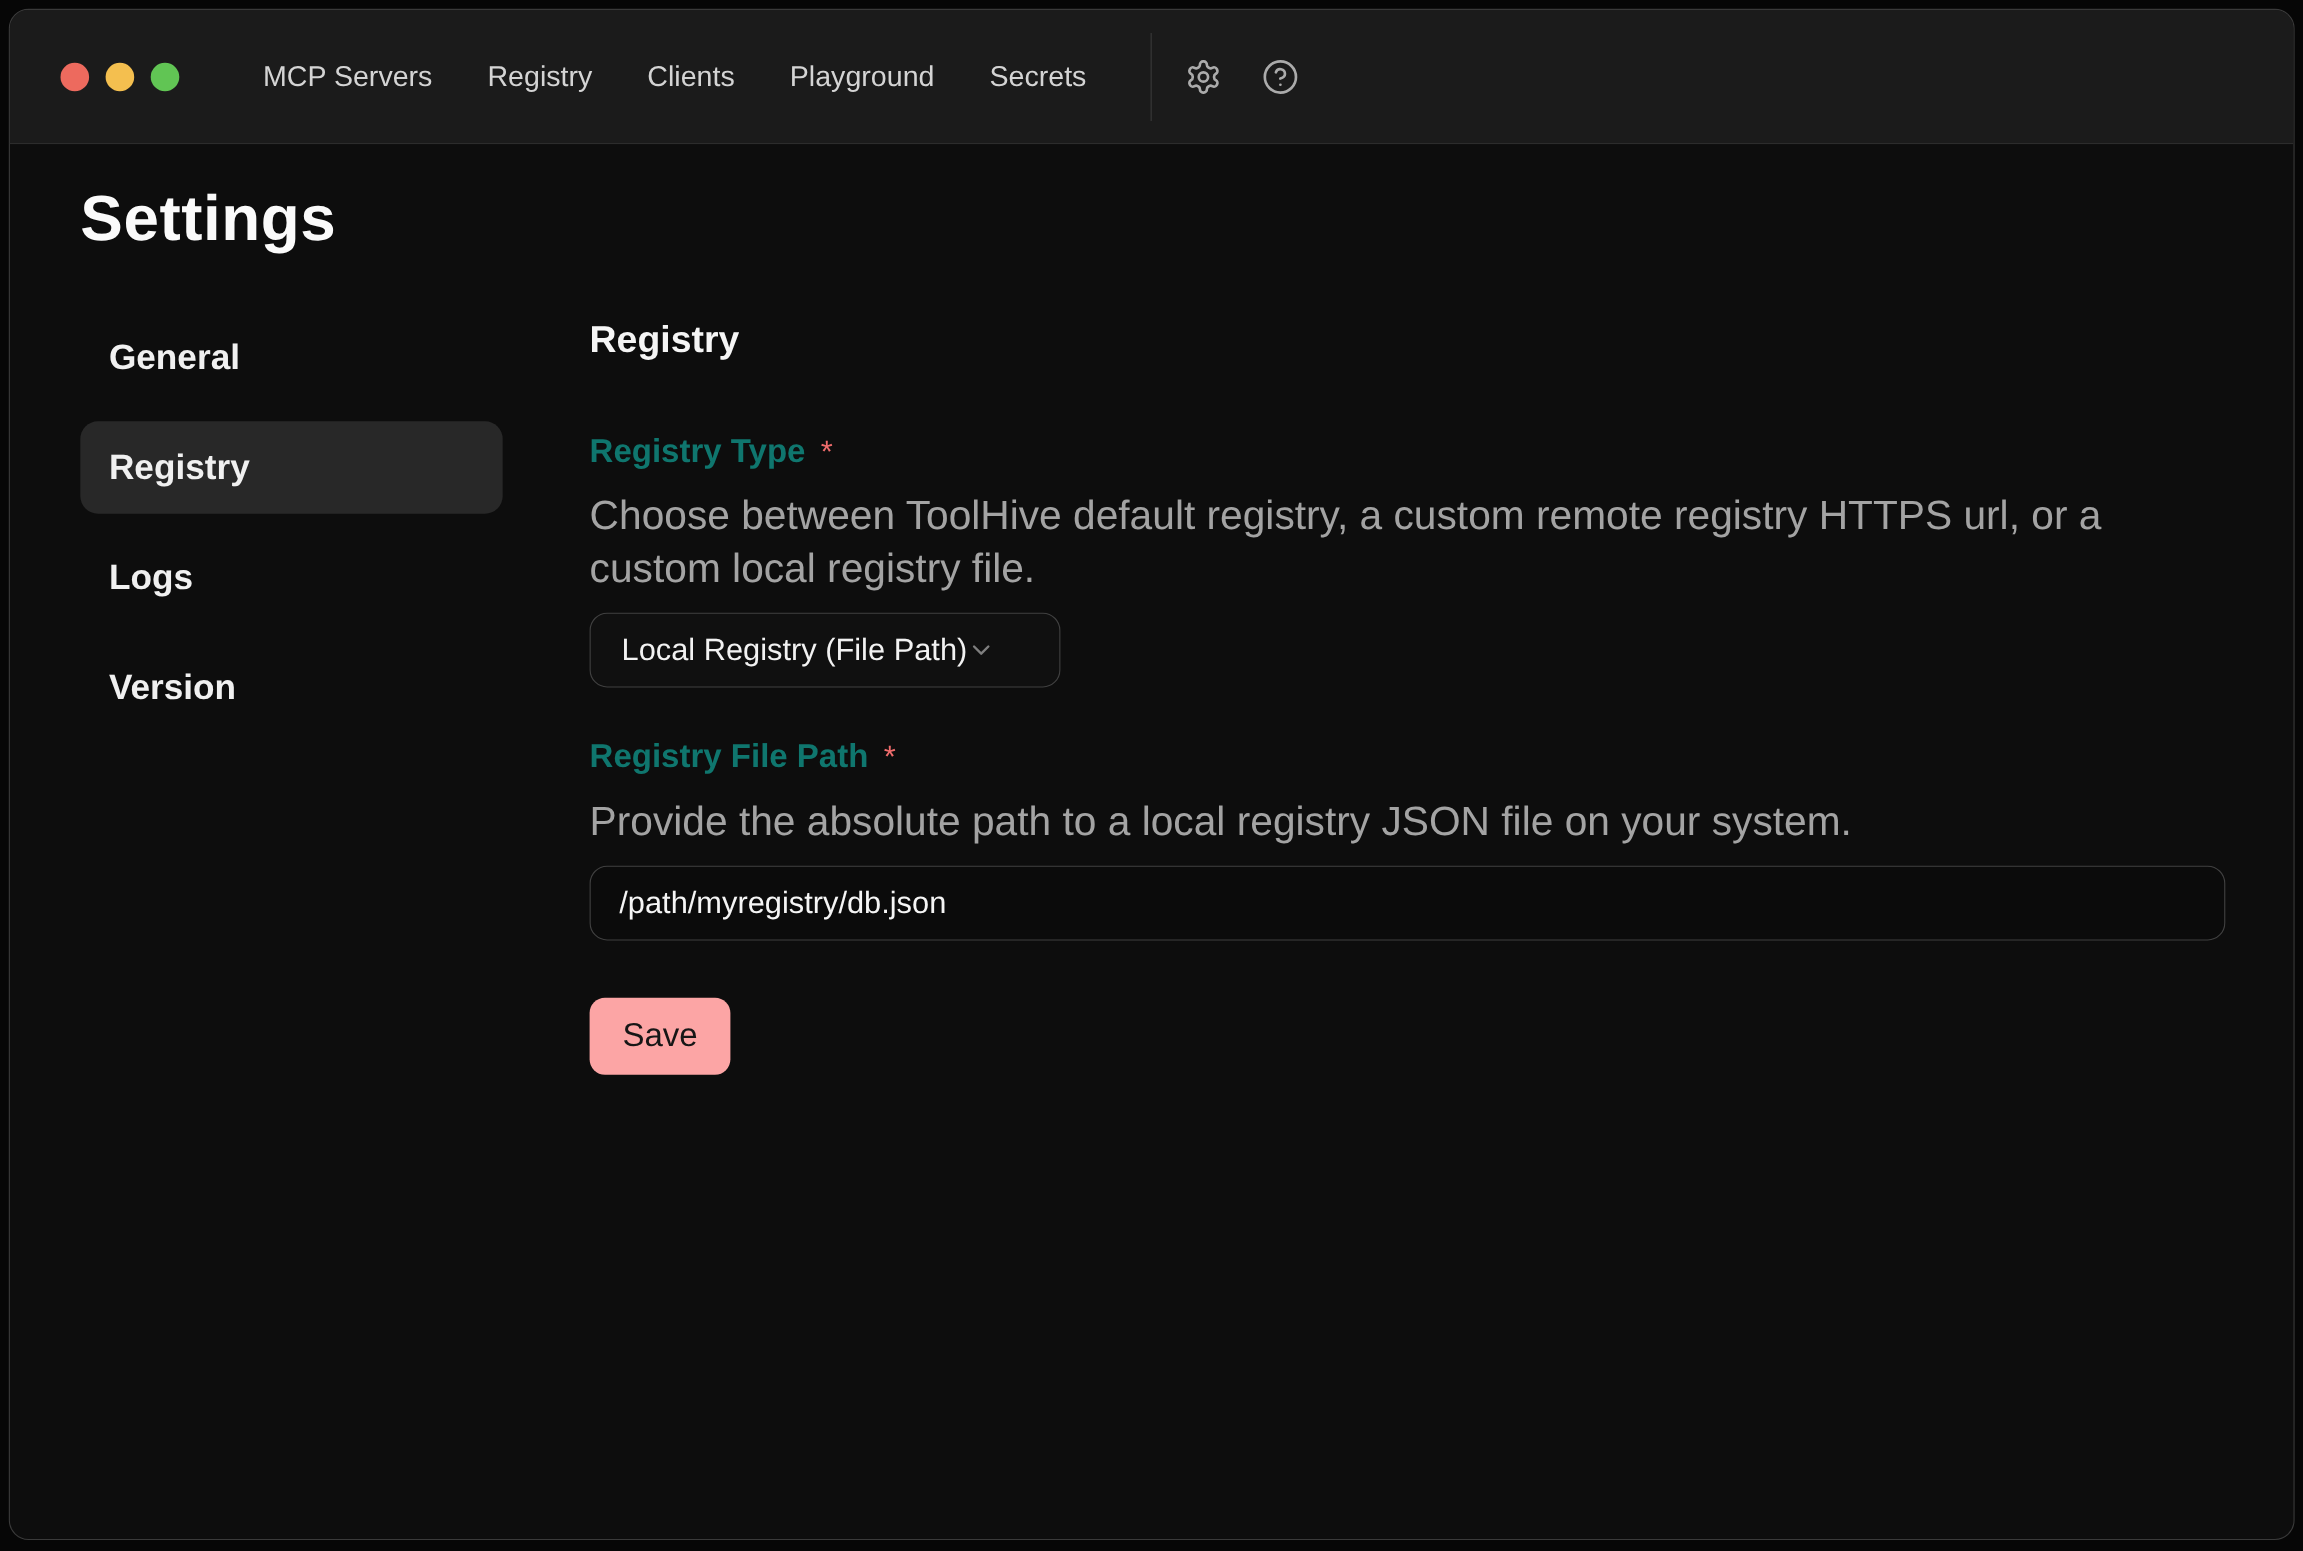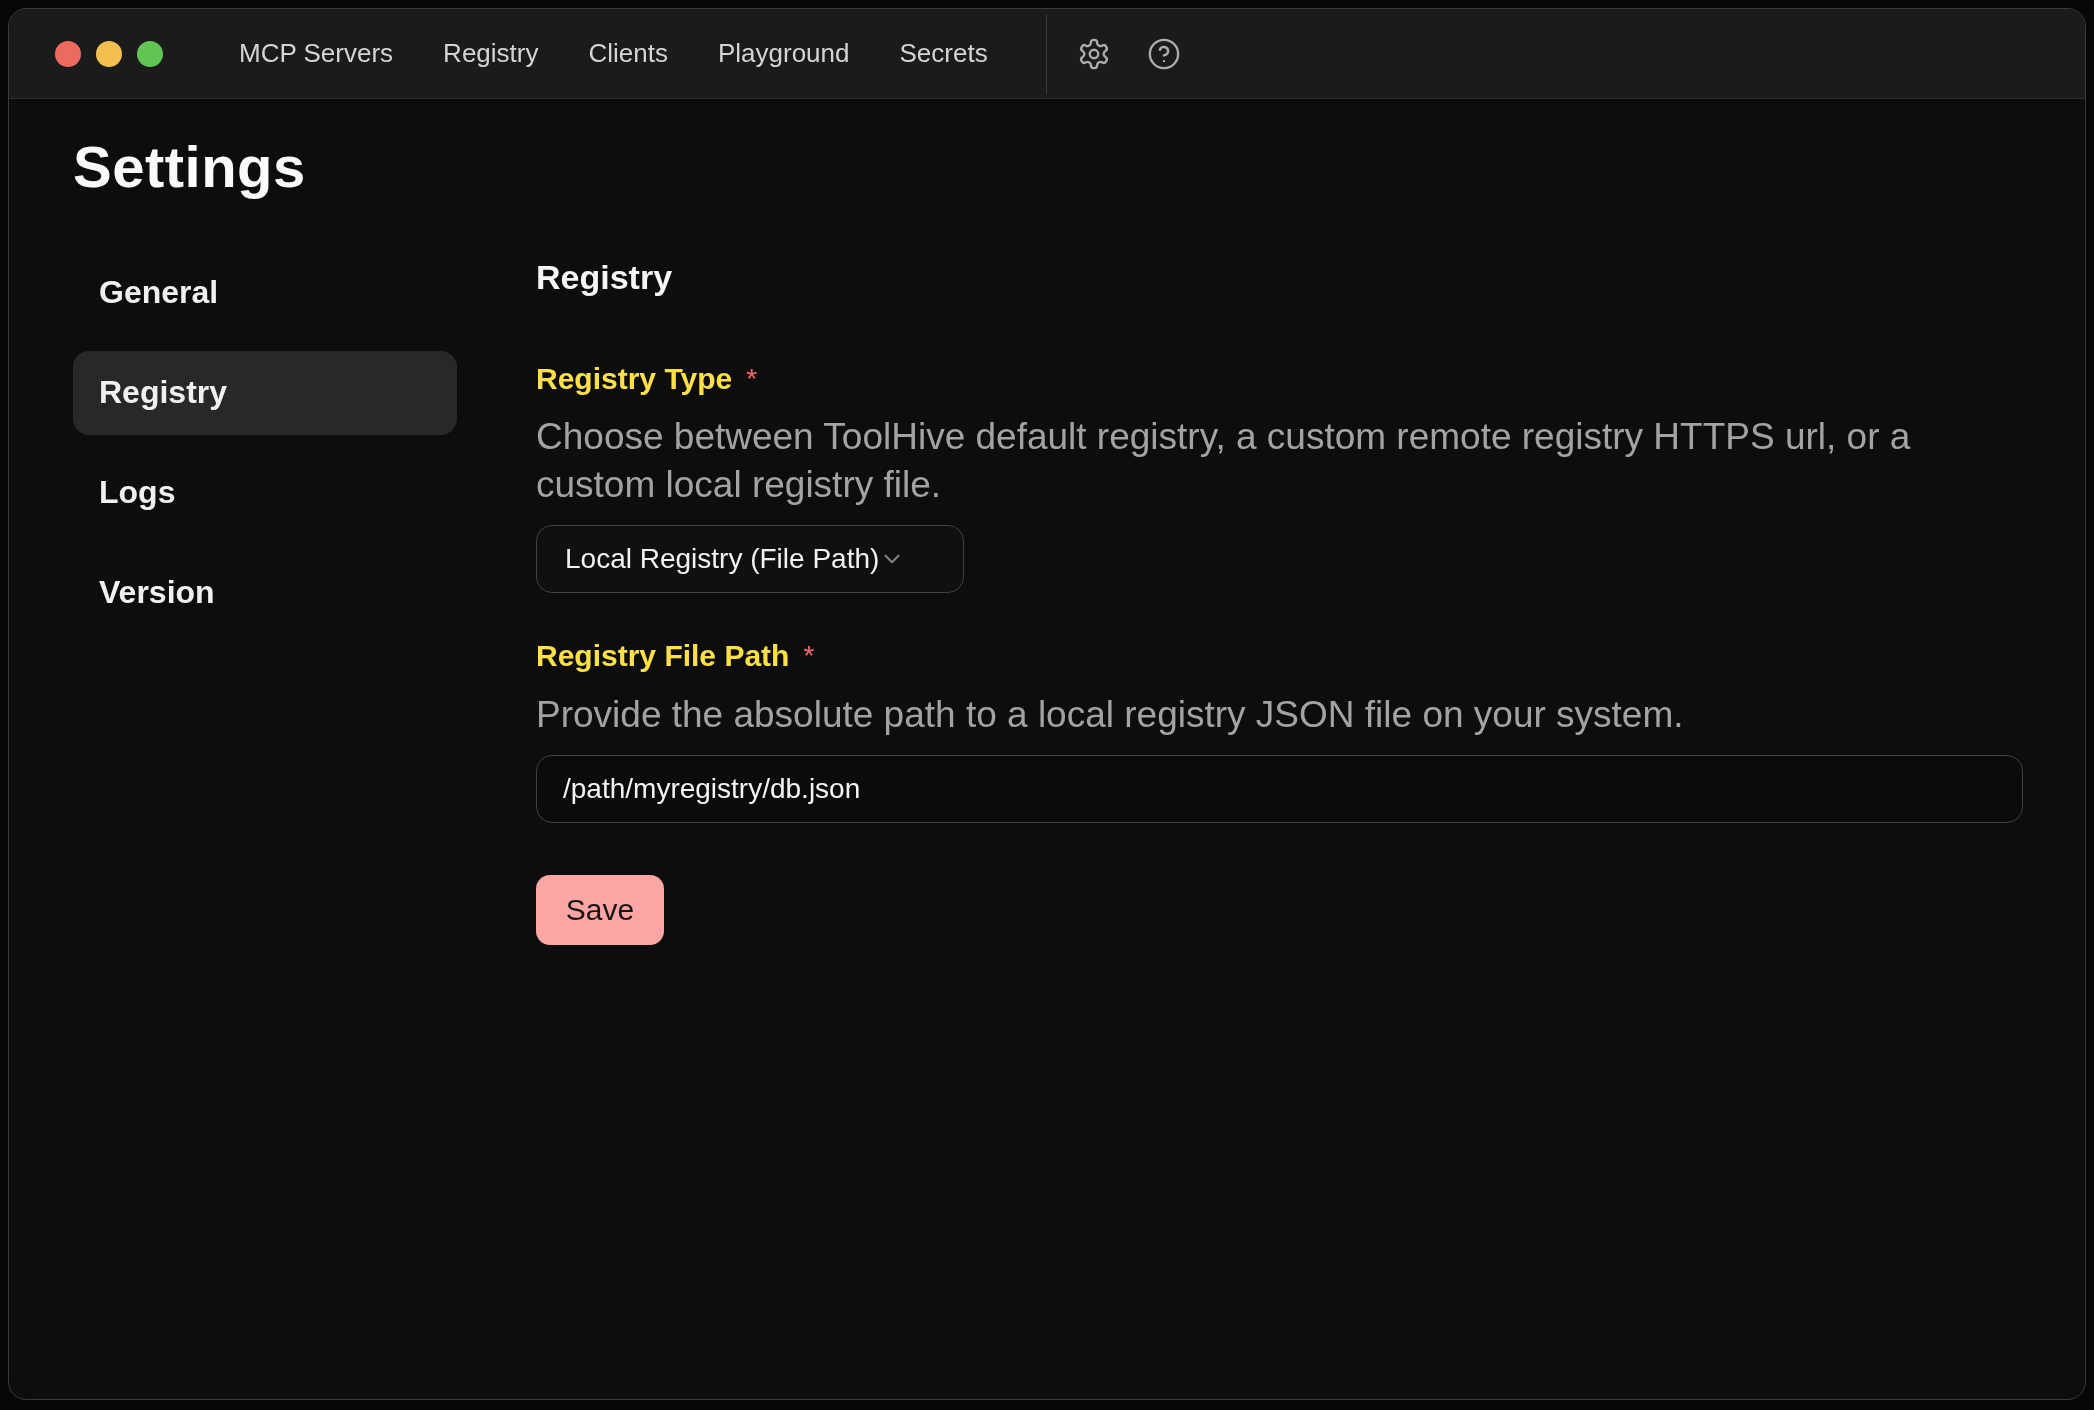--- a/index.html
+++ b/index.html
@@ -15,21 +15,21 @@
     position: absolute;
     left: 8px; top: 8px; right: 8px; bottom: 10px;
     background: #0d0d0d;
     border: 1px solid #3a3a3a;
     border-radius: 18px;
     overflow: hidden;
     box-shadow: inset 0 1px 0 rgba(255,255,255,.07);
   }
   
   .titlebar {
-    height: 90px;
+    height: 122px;
     background: #1b1b1b;
     border-bottom: 1px solid #2c2c2c;
     display: flex;
     align-items: center;
     padding-left: 46px;
   }
   .traffic { display: flex; gap: 15px; flex: none; }
   .dot { width: 26px; height: 26px; border-radius: 50%; }
   .dot-red    { background: #ed6a5e; }
   .dot-yellow { background: #f4bf4f; }
@@ -88,21 +88,21 @@
     color: #f5f5f5;
     margin: 0;
     line-height: 1.2;
   }
   .label-row { display: flex; align-items: flex-start; gap: 14px; }
   .label-row.first { margin-top: 62px; }
   .label-row.second { margin-top: 44px; }
   .field-label {
     font-size: 30px;
     font-weight: 600;
-    color: #fde047;
+    color: #0f766e;
     line-height: 1.25;
   }
   .req { color: #f06c6c; font-size: 28px; line-height: 1.2; padding-top: 2px; }
   .field-desc {
     margin-top: 16px;
     font-size: 37px;
     color: #a3a3a3;
     line-height: 1.3;
   }
   .select-box {

